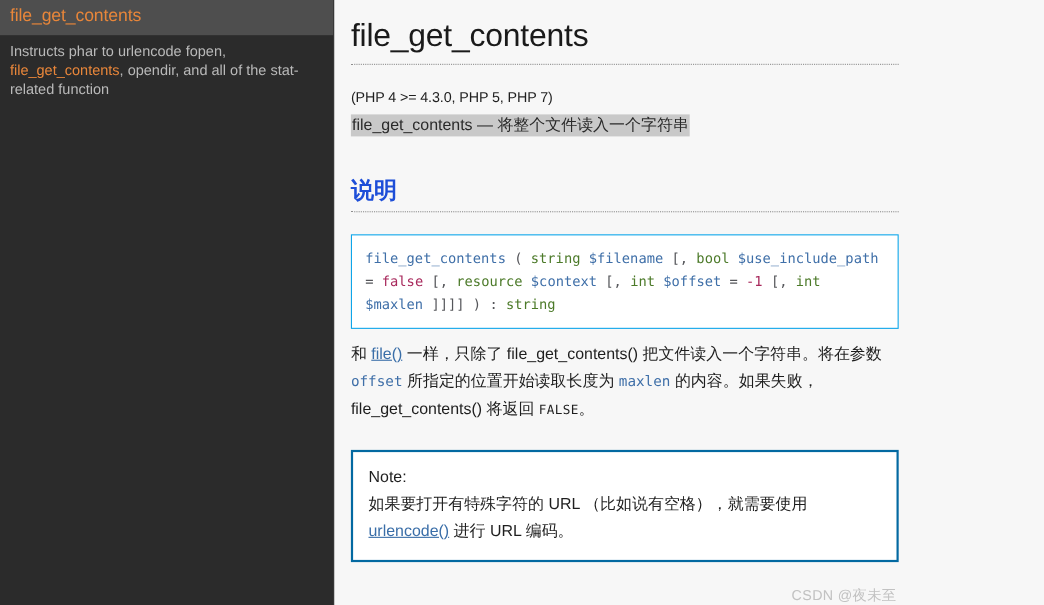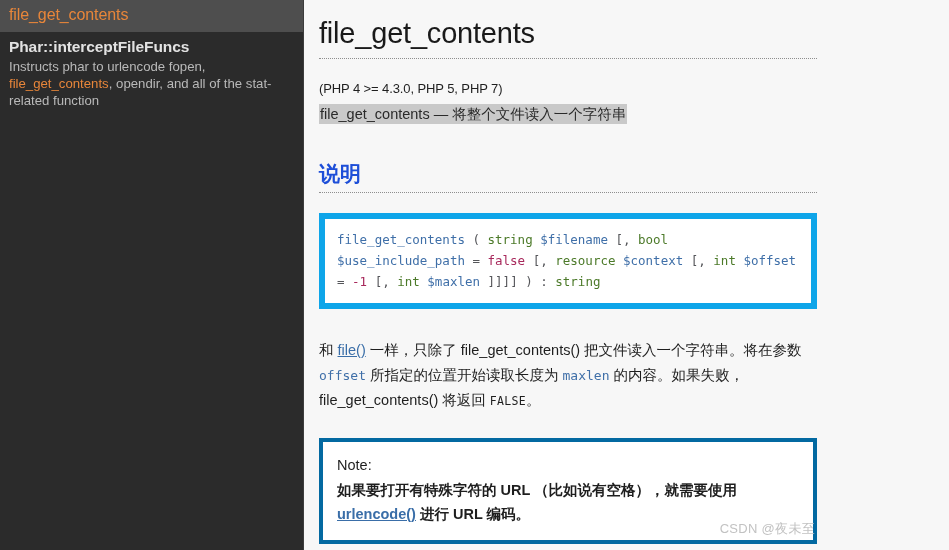--- a/index.html
+++ b/index.html
@@ -114,98 +114,96 @@
     line-height: 28px;
     font-weight: bold;
     color: #1d4ed8;
     margin: 36px 0 0 0;
     padding: 0 0 4px 0;
   }
 
   .codebox {
     margin-top: 20px;
     background: #ffffff;
-    border: 6px solid #0ea5e9;
+    border: 1px solid #0ea5e9;
     padding: 10px 12px 11px 12px;
     font-family: "DejaVu Sans Mono", monospace;
     font-size: 12.5px;
     line-height: 21px;
     color: #55565a;
     box-sizing: border-box;
   }
   .t-fn   { color: #3f6fa8; }
   .t-type { color: #4c7a29; }
   .t-var  { color: #3f6fa8; }
   .t-lit  { color: #a8295c; }
   .t-punc { color: #55565a; }
 
   .para {
     font-size: 14.5px;
     line-height: 25px;
     color: #1e1e1e;
-    margin-top: 29px;
+    margin-top: 11px;
   }
   .para a, .lnk {
     color: #3a6ea8;
     text-decoration: underline;
   }
   .mono {
     font-family: "DejaVu Sans Mono", monospace;
     font-size: 13px;
     color: #3f6fa8;
   }
   .mono-d {
     font-family: "DejaVu Sans Mono", monospace;
     font-size: 11.5px;
     color: #1e1e1e;
     letter-spacing: 0.3px;
   }
 
   .notebox {
     margin-top: 24px;
     background: #ffffff;
-    border: 4px solid #0369a1;
+    border: 2px solid #0369a1;
     padding: 12px 14px 14px 14px;
     box-sizing: border-box;
   }
   .note-label {
     font-size: 14.5px;
     line-height: 22px;
     color: #1e1e1e;
   }
   .note-body {
     font-size: 14.5px;
     line-height: 24px;
     color: #1e1e1e;
     margin-top: 2px;
-    font-weight: bold;
   }
 
   .watermark {
     position: absolute;
     right: 14px;
-    bottom: 12px;
+    bottom: 0;
     font-size: 13px;
     color: #c2c2c2;
     letter-spacing: 0.3px;
   }
 </style>
 </head>
 <body>
 
 <div class="app">
 
   <div class="sidebar">
 
     <div class="sb-item selected">
       <div class="sb-title">file_get_contents</div>
     </div>
 
     <div class="sb-item">
-      <div class="sb-title">Phar::interceptFileFuncs</div>
       <div class="sb-desc"><span>Instructs phar to urlencode fopen, </span><span class="sb-hl">file_get_contents</span><span>, opendir, and all of the stat-related function</span></div>
     </div>
 
   </div>
 
   <div class="doc">
 
     <h1 class="doc-h1">file_get_contents</h1>
     <div class="dotted-rule"></div>
 

